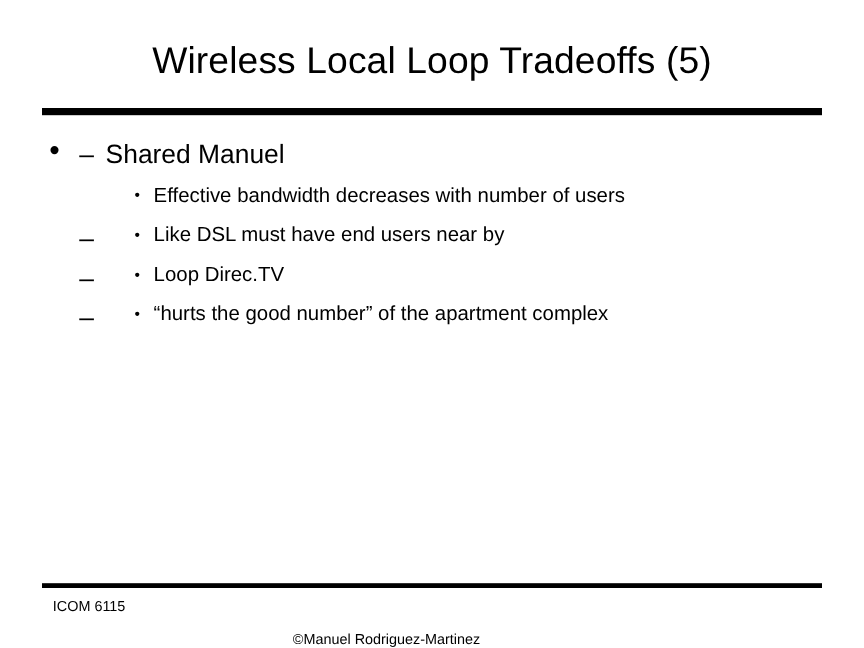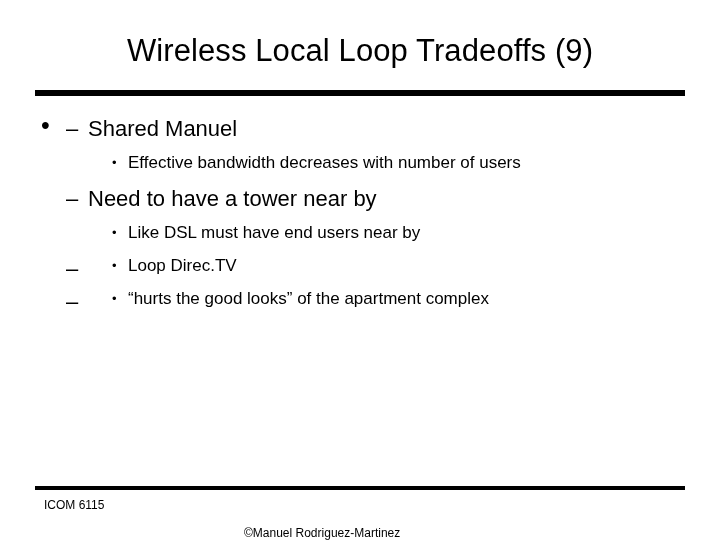--- a/index.html
+++ b/index.html
@@ -142,21 +142,21 @@
     line-height: 18px;
     margin-top: 28px;
   }
 </style>
 </head>
 <body>
 
 <div class="slide">
 
   <div class="title-area">
-    <div class="slide-title">Wireless Local Loop Tradeoffs (9)</div>
+    <div class="slide-title">Wireless Local Loop Tradeoffs (5)</div>
   </div>
 
   <div class="title-rule"></div>
 
   <div class="body-area">
 
     <div class="line lvl1">
       <span class="marker">•</span>
     </div>
 
@@ -165,21 +165,20 @@
       <span class="line-text">Shared Manuel</span>
     </div>
 
     <div class="line lvl3">
       <span class="marker">•</span>
       <span class="line-text">Effective bandwidth decreases with number of users</span>
     </div>
 
     <div class="line lvl2">
       <span class="marker">–</span>
-      <span class="line-text">Need to have a tower near by</span>
     </div>
 
     <div class="line lvl3">
       <span class="marker">•</span>
       <span class="line-text">Like DSL must have end users near by</span>
     </div>
 
     <div class="line lvl2">
       <span class="marker">–</span>
     </div>
@@ -188,21 +187,21 @@
       <span class="marker">•</span>
       <span class="line-text">Loop Direc.TV</span>
     </div>
 
     <div class="line lvl2">
       <span class="marker">–</span>
     </div>
 
     <div class="line lvl3 wide">
       <span class="marker">•</span>
-      <span class="line-text">“hurts the good looks” of the apartment complex</span>
+      <span class="line-text">“hurts the good number” of the apartment complex</span>
     </div>
 
   </div>
 
   <div class="footer-rule"></div>
 
   <div class="footer">
     <span class="footer-left">ICOM 6115</span>
     <span class="footer-center">©Manuel Rodriguez-Martinez</span>
   </div>

